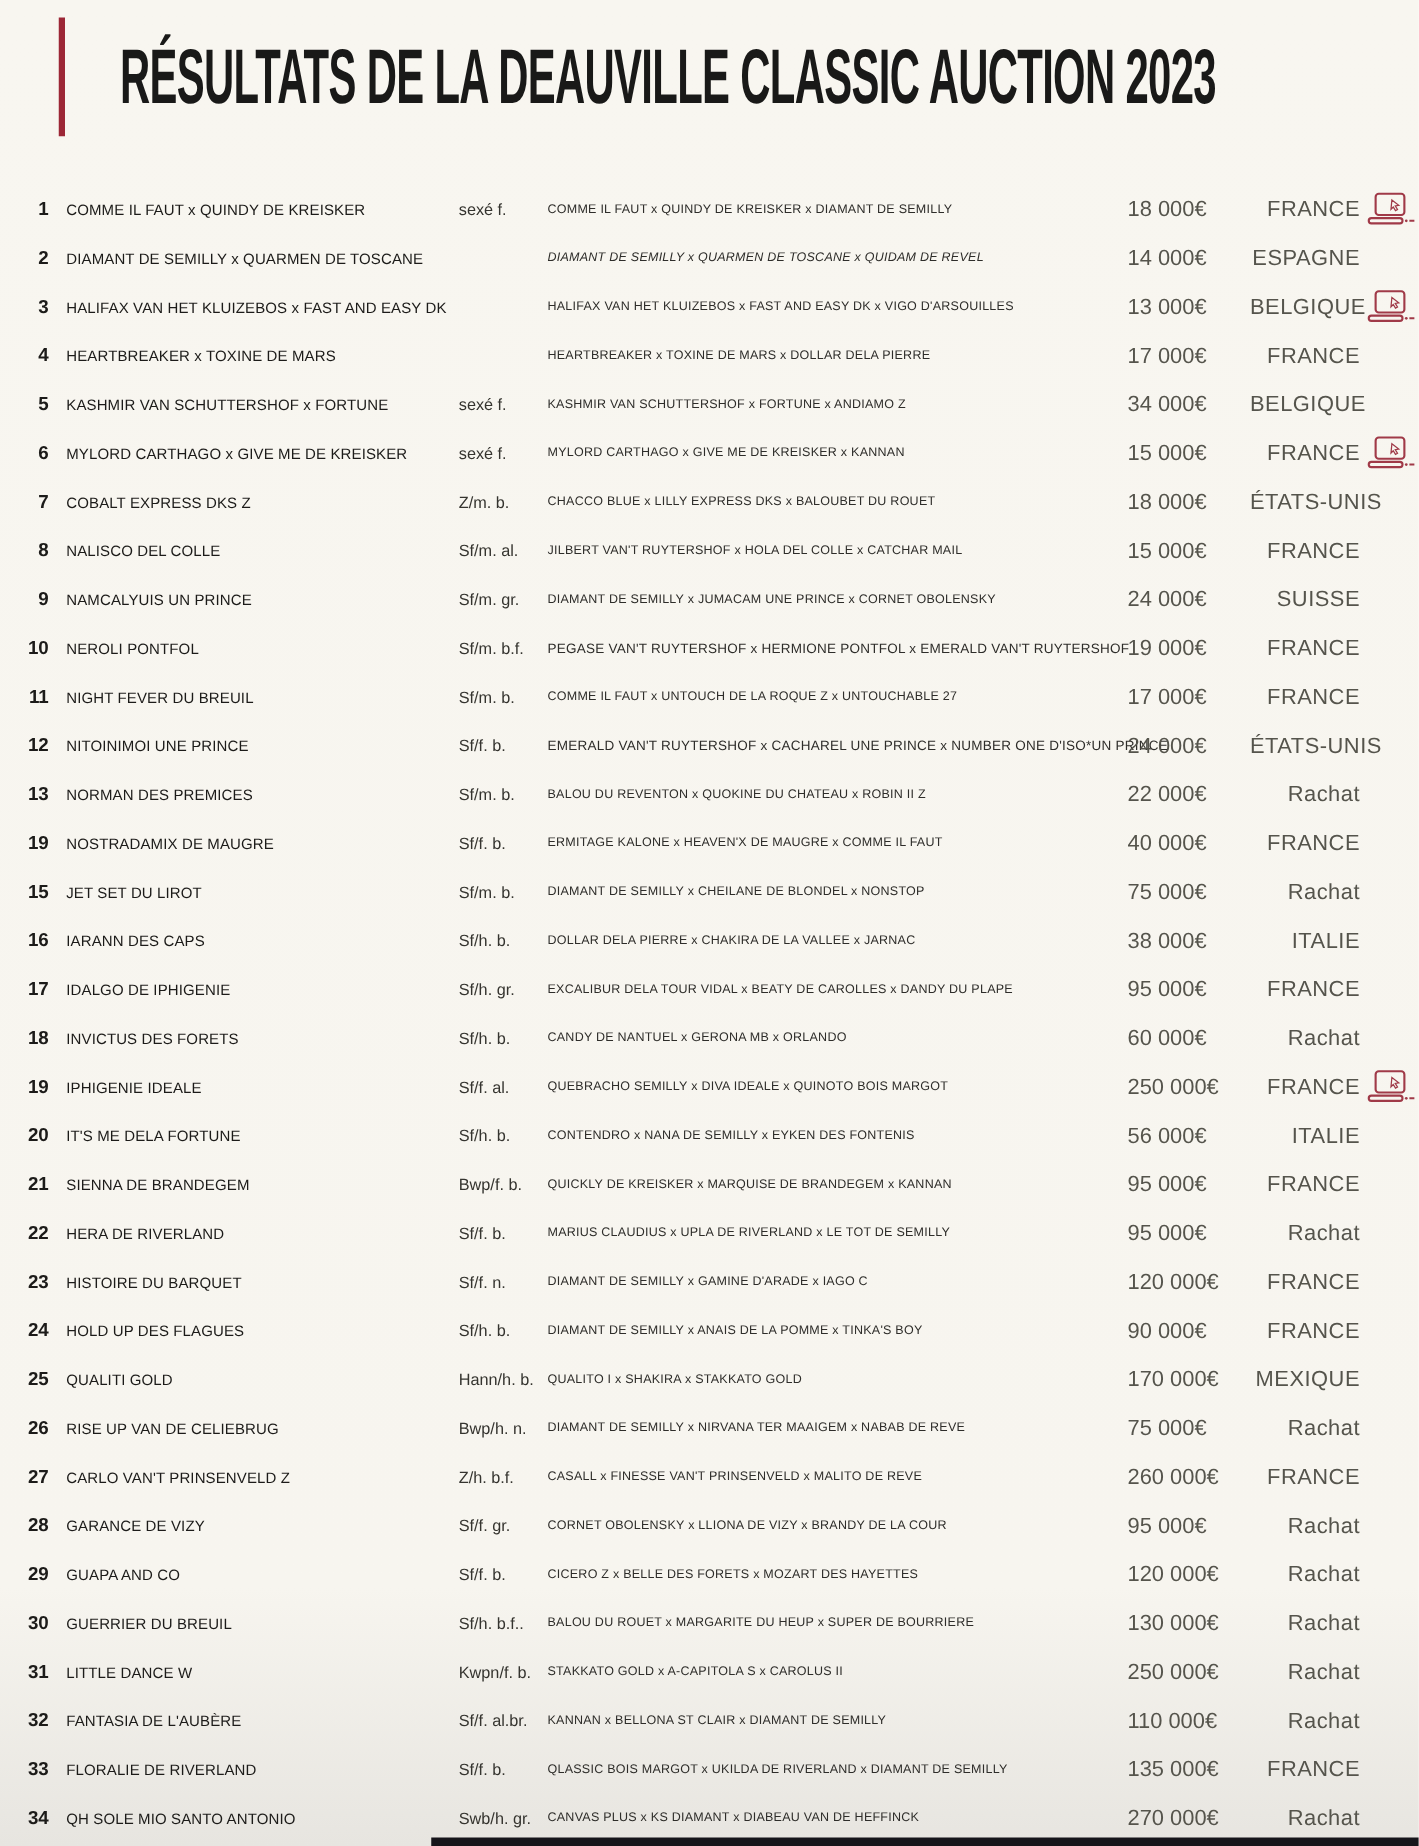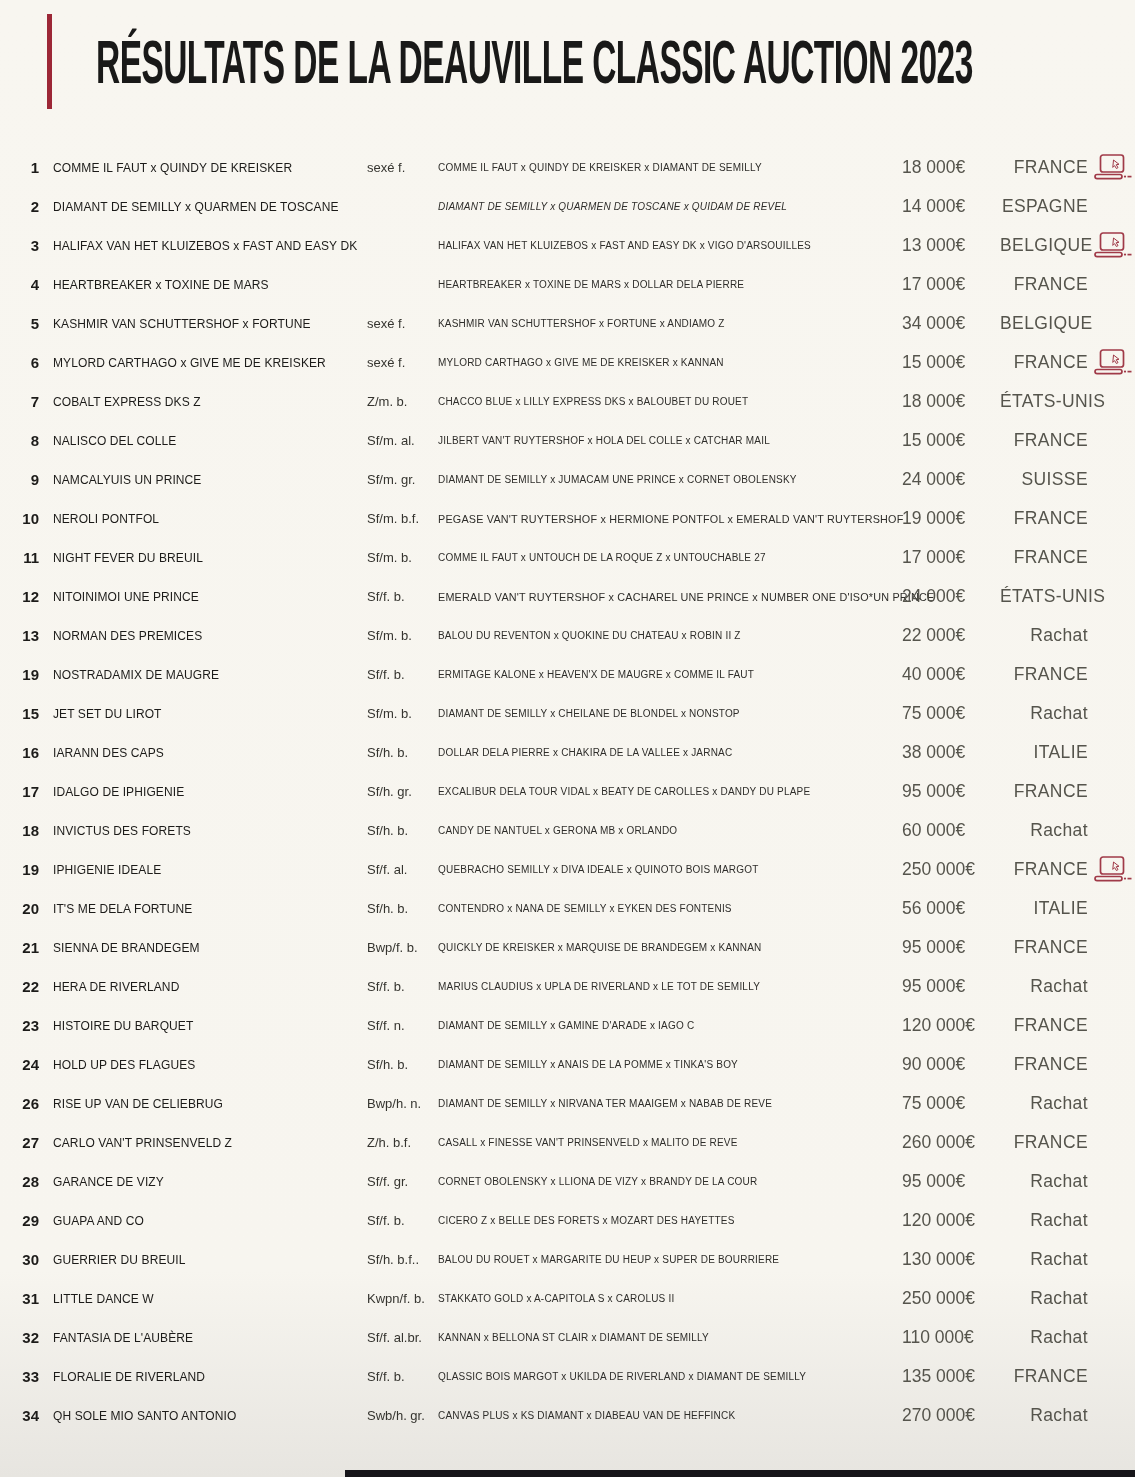--- a/index.html
+++ b/index.html
@@ -292,20 +292,29 @@
     <div class="row">
     <span class="c-num">24</span>
     <span class="c-name">HOLD UP DES FLAGUES</span>
     <span class="c-type">Sf/h. b.</span>
     <span class="c-ped">DIAMANT DE SEMILLY x ANAIS DE LA POMME x TINKA'S BOY</span>
     <span class="c-price">90 000€</span>
     <span class="c-country">FRANCE</span>
     <span class="c-icon"></span>
   </div>
     <div class="row">
+    <span class="c-num">25</span>
+    <span class="c-name">QUALITI GOLD</span>
+    <span class="c-type">Hann/h. b.</span>
+    <span class="c-ped">QUALITO I x SHAKIRA x STAKKATO GOLD</span>
+    <span class="c-price">170 000€</span>
+    <span class="c-country">MEXIQUE</span>
+    <span class="c-icon"></span>
+  </div>
+    <div class="row">
     <span class="c-num">26</span>
     <span class="c-name">RISE UP VAN DE CELIEBRUG</span>
     <span class="c-type">Bwp/h. n.</span>
     <span class="c-ped">DIAMANT DE SEMILLY x NIRVANA TER MAAIGEM x NABAB DE REVE</span>
     <span class="c-price">75 000€</span>
     <span class="c-country">Rachat</span>
     <span class="c-icon"></span>
   </div>
     <div class="row">
     <span class="c-num">27</span>

